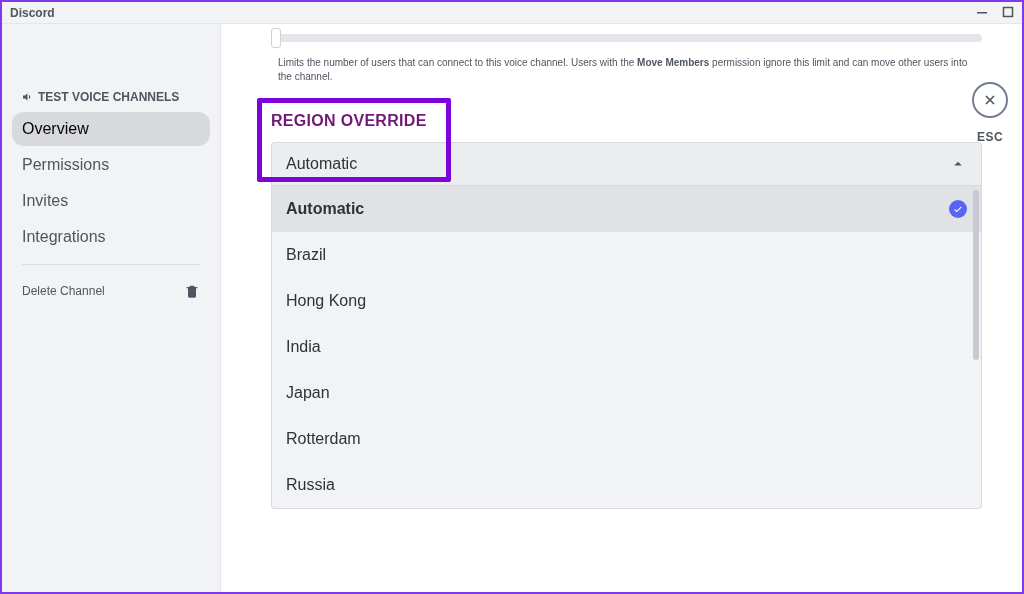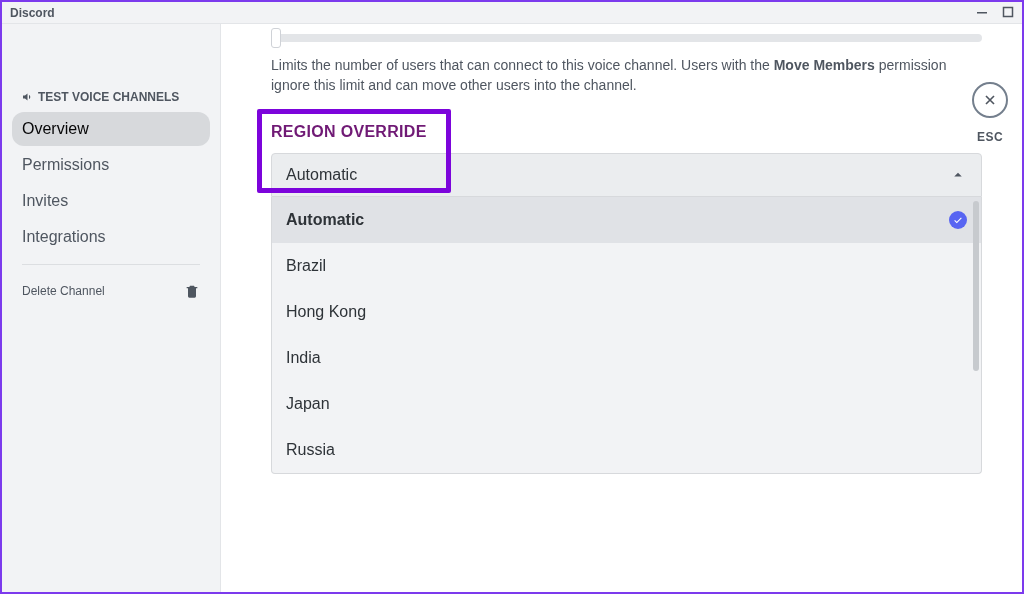--- a/index.html
+++ b/index.html
@@ -108,24 +108,25 @@
       position: absolute;
       left: 0;
       top: -6px;
       width: 10px;
       height: 20px;
       background: #fff;
       border: 1px solid #cfd2d7;
       border-radius: 3px;
     }
     .description {
-      font-size: 14px;
+      font-size: 10px;
       color: #4f5660;
       line-height: 1.4;
       margin-bottom: 28px;
+      margin-left: 7px;
     }
     .description strong {
       font-weight: 700;
       color: #4f5660;
     }
     .region-section {
       position: relative;
     }
     .highlight-box {
       position: absolute;
@@ -325,20 +326,23 @@
         <div class="dropdown-item">
           <span>Hong Kong</span>
         </div>
         <div class="dropdown-item">
           <span>India</span>
         </div>
         <div class="dropdown-item">
           <span>Japan</span>
         </div>
         <div class="dropdown-item">
+          <span>Rotterdam</span>
+        </div>
+        <div class="dropdown-item">
           <span>Russia</span>
         </div>
         <div class="dropdown-scrollbar"></div>
       </div>
     </div>
   </div>
 </div>
 
 <div class="esc-button">
   <div class="esc-circle">

